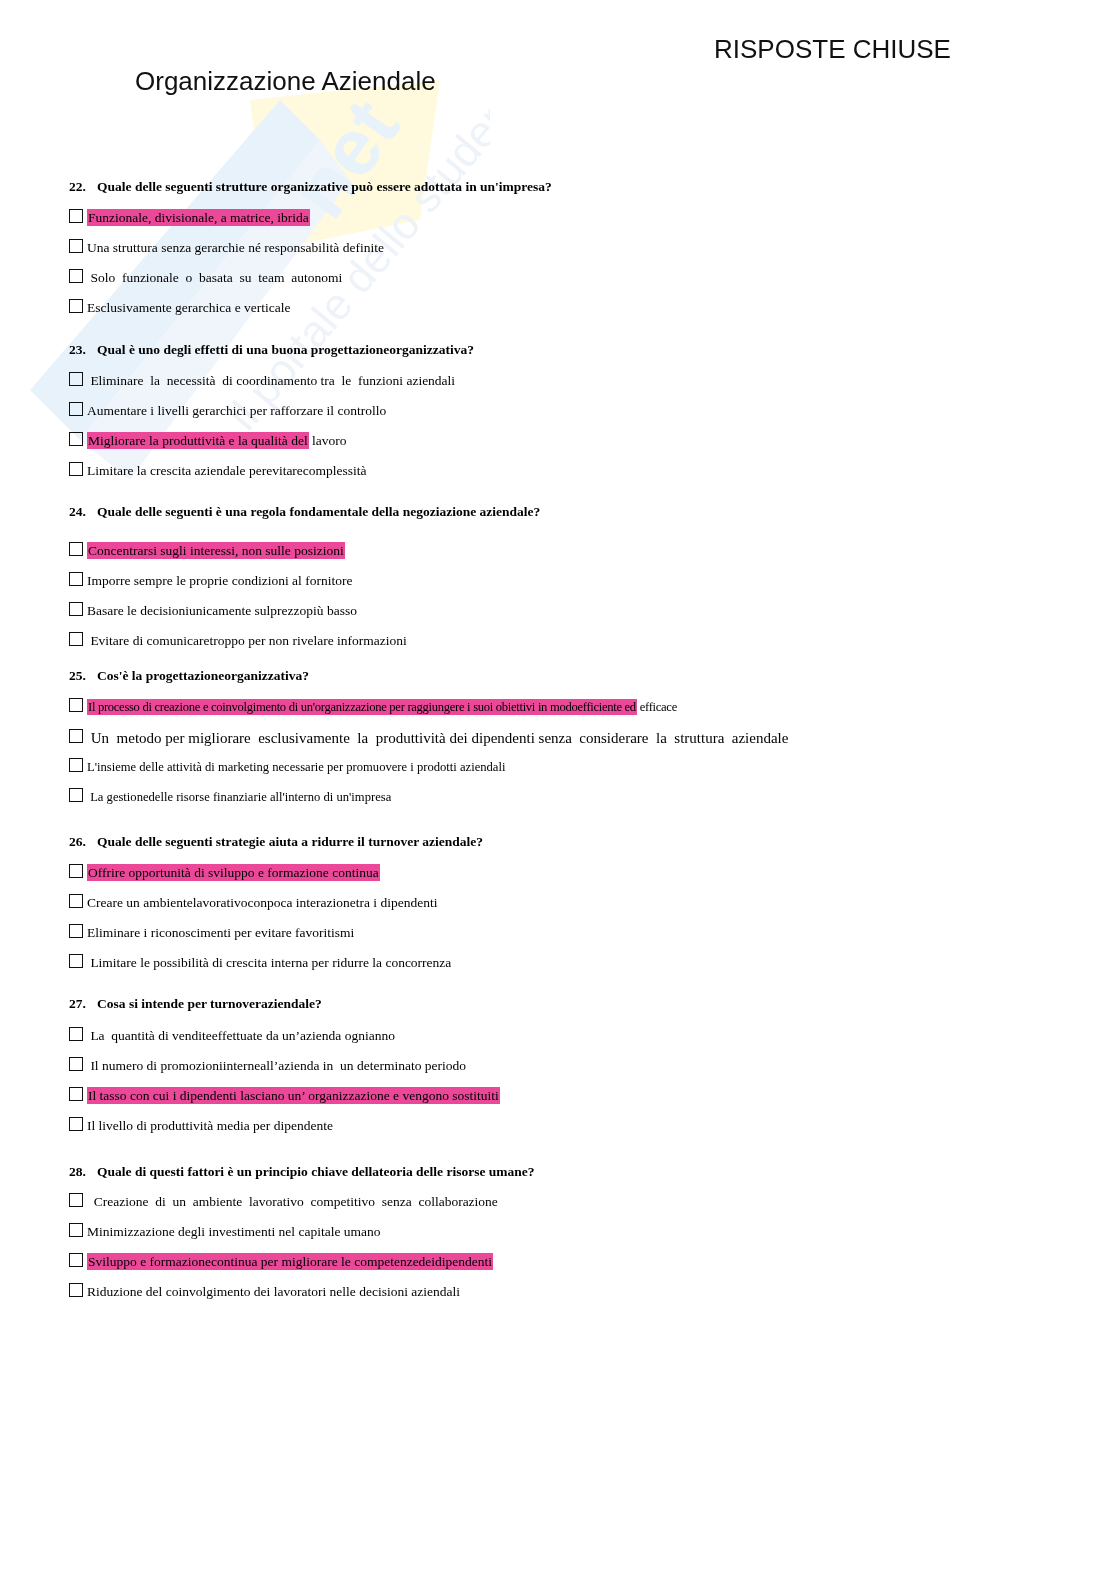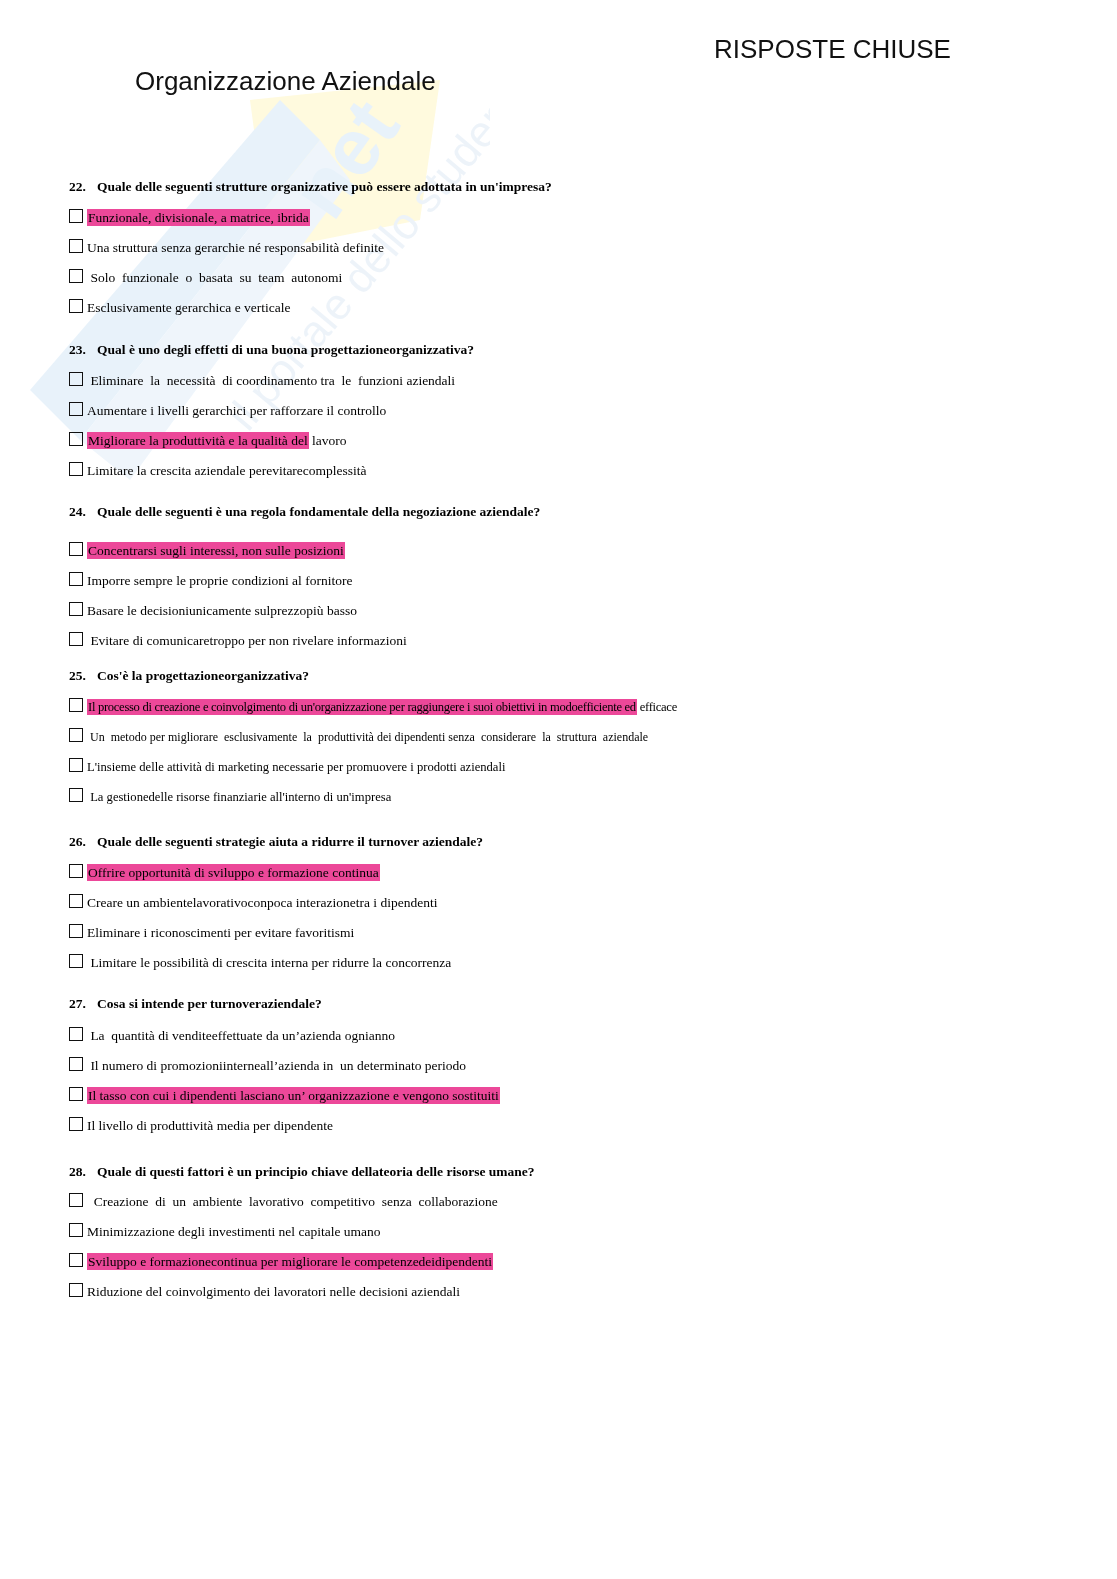--- a/index.html
+++ b/index.html
@@ -57,21 +57,21 @@
     <div class="q-title"><span class="q-num">24.</span><span>Quale delle seguenti è una regola fondamentale della negoziazione aziendale?</span></div>
     <div class="option" style="margin-top:17px"><span class="checkbox"></span><span class="hl opt-text">Concentrarsi sugli interessi, non sulle posizioni</span><span class="opt-text"></span></div>
     <div class="option"><span class="checkbox"></span><span class="opt-text">Imporre sempre le proprie condizioni al fornitore</span></div>
     <div class="option"><span class="checkbox"></span><span class="opt-text">Basare le decisioniunicamente sulprezzopiù basso</span></div>
     <div class="option"><span class="checkbox"></span><span class="opt-text" style="white-space:pre"> Evitare di comunicaretroppo per non rivelare informazioni</span></div>
   </div>
 
   <div class="question" style="top:666px">
     <div class="q-title"><span class="q-num">25.</span><span>Cos'è la progettazioneorganizzativa?</span></div>
     <div class="option" style="margin-top:9px;font-size:12.6px;letter-spacing:-0.3px"><span class="checkbox"></span><span class="hl opt-text">Il processo di creazione e coinvolgimento di un'organizzazione per raggiungere i suoi obiettivi in modoefficiente ed</span><span class="opt-text"> efficace</span></div>
-    <div class="option" style="font-size:12px"><span class="checkbox"></span><span class="opt-text" style="white-space:pre"> Un  metodo per migliorare  esclusivamente  la  produttività dei dipendenti senza  considerare  la  struttura  aziendale</span></div>
+    <div class="option" style="font-size:15px"><span class="checkbox"></span><span class="opt-text" style="white-space:pre"> Un  metodo per migliorare  esclusivamente  la  produttività dei dipendenti senza  considerare  la  struttura  aziendale</span></div>
     <div class="option" style="font-size:12.6px"><span class="checkbox"></span><span class="opt-text">L'insieme delle attività di marketing necessarie per promuovere i prodotti aziendali</span></div>
     <div class="option" style="font-size:12.6px"><span class="checkbox"></span><span class="opt-text" style="white-space:pre"> La gestionedelle risorse finanziarie all'interno di un'impresa</span></div>
   </div>
 
   <div class="question" style="top:832px">
     <div class="q-title"><span class="q-num">26.</span><span>Quale delle seguenti strategie aiuta a ridurre il turnover aziendale?</span></div>
     <div class="option" style="margin-top:9px"><span class="checkbox"></span><span class="hl opt-text">Offrire opportunità di sviluppo e formazione continua</span><span class="opt-text"></span></div>
     <div class="option"><span class="checkbox"></span><span class="opt-text">Creare un ambientelavorativoconpoca interazionetra i dipendenti</span></div>
     <div class="option"><span class="checkbox"></span><span class="opt-text">Eliminare i riconoscimenti per evitare favoritismi</span></div>
     <div class="option"><span class="checkbox"></span><span class="opt-text" style="white-space:pre"> Limitare le possibilità di crescita interna per ridurre la concorrenza</span></div>

